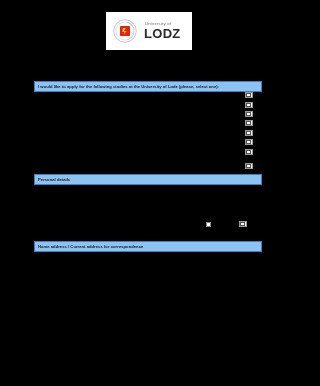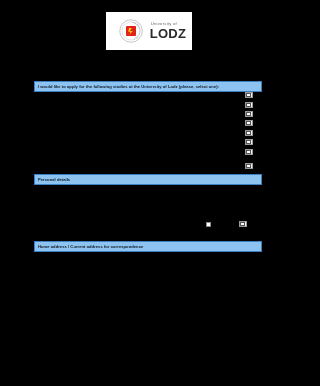--- a/index.html
+++ b/index.html
@@ -28,21 +28,21 @@
   
   #logo-box {
     position: absolute;
     left: 106px;
     top: 12px;
     width: 86px;
     height: 38px;
     background: #ffffff;
     display: flex;
     align-items: center;
-    justify-content: center;
+    justify-content: flex-start;
     box-sizing: border-box;
     padding-left: 7px;
   }
   #seal {
     position: relative;
     width: 24px;
     height: 24px;
     flex: 0 0 auto;
   }
   #seal svg { display: block; }

